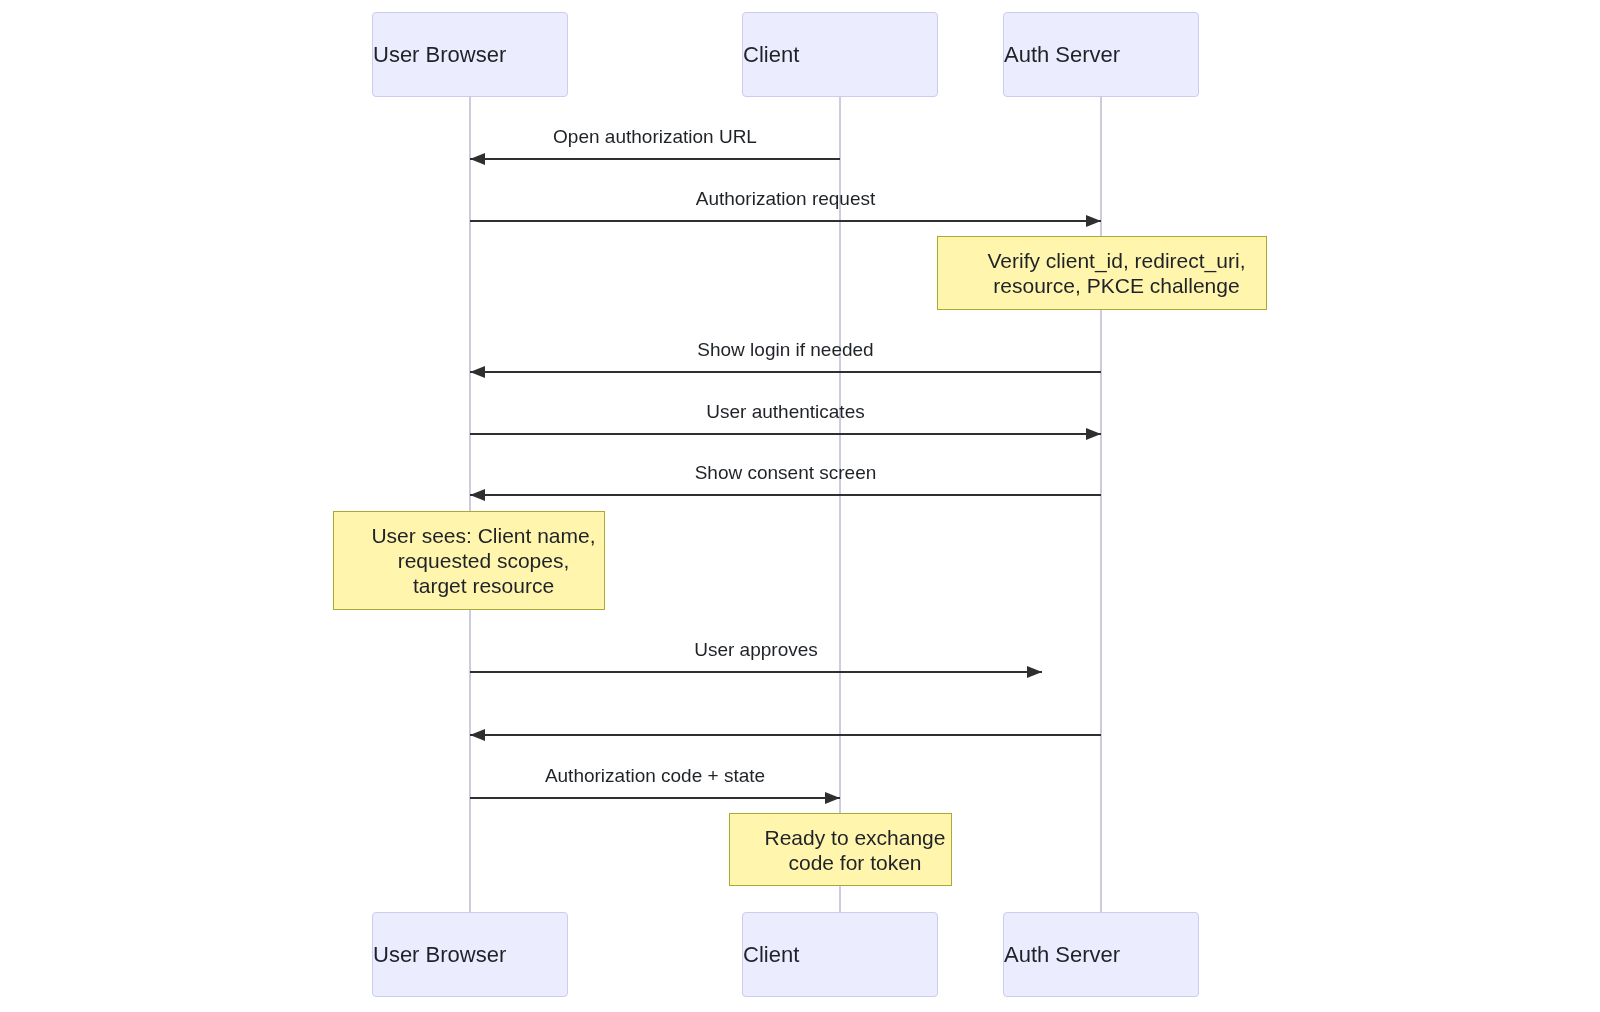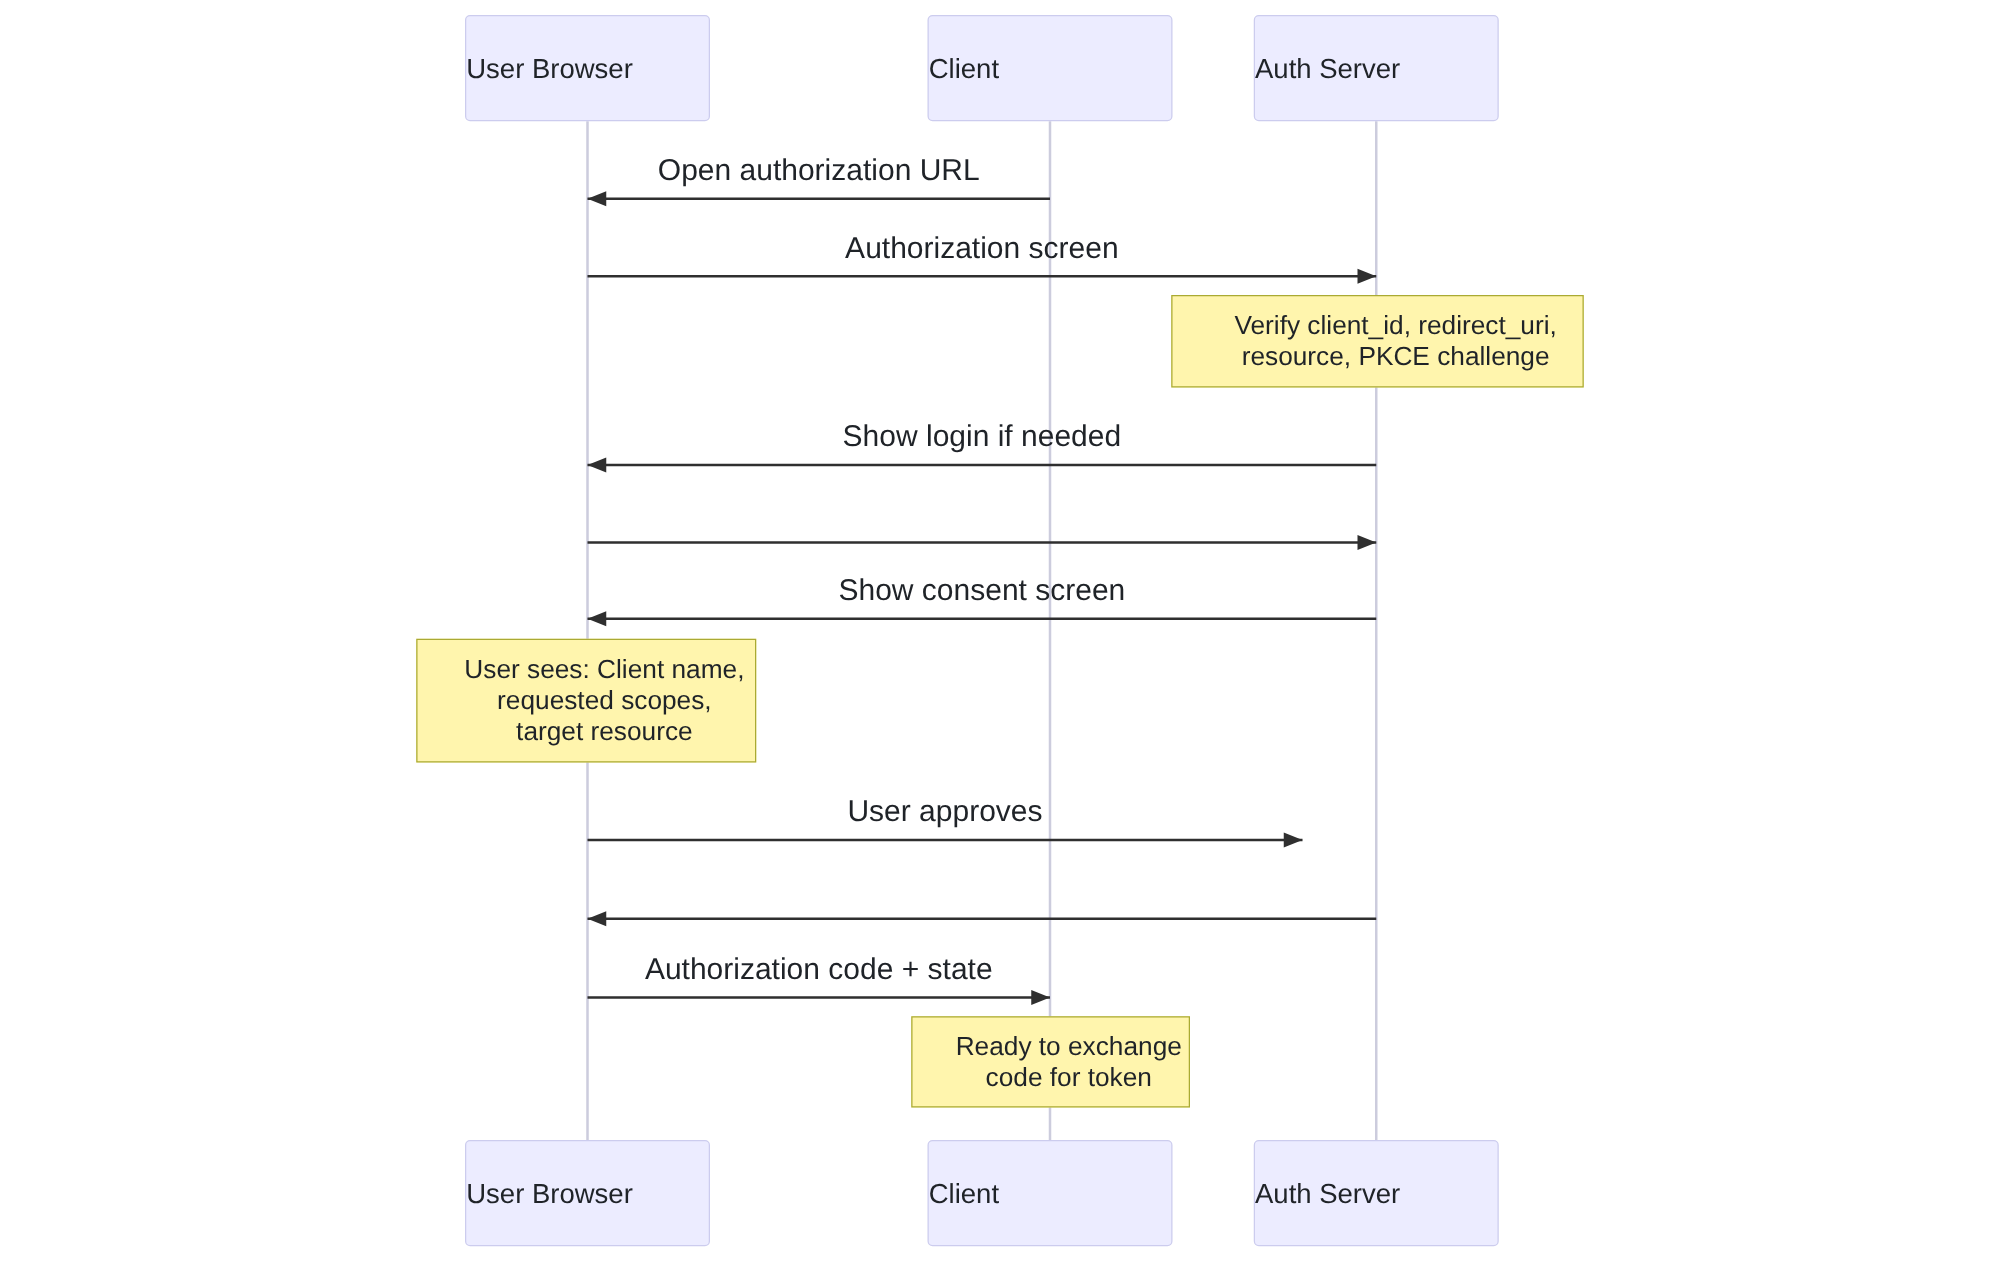--- a/index.html
+++ b/index.html
@@ -33,21 +33,21 @@
     border-radius:4px;
     display:flex;align-items:center;justify-content:flex-start;
     font-size:22px;
     box-sizing:border-box;
   }
   .message{
     position:absolute;height:40px;
   }
   .message .msg-label{
     position:absolute;left:0;right:0;top:0;
-    text-align:center;font-size:24px;line-height:26px;
+    text-align:center;font-size:19px;line-height:26px;
     white-space:nowrap;
   }
   .message .msg-line{
     position:absolute;left:0;right:0;top:34px;height:2px;
     background:var(--arrow);
   }
   .message .head{
     position:absolute;top:29px;width:0;height:0;
     border-top:6px solid transparent;
     border-bottom:6px solid transparent;
@@ -89,32 +89,33 @@
     <span>Auth Server</span>
   </div>
 
   <div class="message dir-left" style="left:470px;width:370px;top:124px;">
     <div class="msg-label">Open authorization URL</div>
     <div class="msg-line"></div>
     <div class="head"></div>
   </div>
 
   <div class="message dir-right" style="left:470px;width:631px;top:186px;">
-    <div class="msg-label">Authorization screen</div>
+    <div class="msg-label">Authorization request</div>
     <div class="msg-line"></div>
     <div class="head"></div>
   </div>
 
   <div class="message dir-left" style="left:470px;width:631px;top:337px;">
     <div class="msg-label">Show login if needed</div>
     <div class="msg-line"></div>
     <div class="head"></div>
   </div>
 
   <div class="message dir-right" style="left:470px;width:631px;top:399px;">
+    <div class="msg-label">User authenticates</div>
     <div class="msg-line"></div>
     <div class="head"></div>
   </div>
 
   <div class="message dir-left" style="left:470px;width:631px;top:460px;">
     <div class="msg-label">Show consent screen</div>
     <div class="msg-line"></div>
     <div class="head"></div>
   </div>
 

